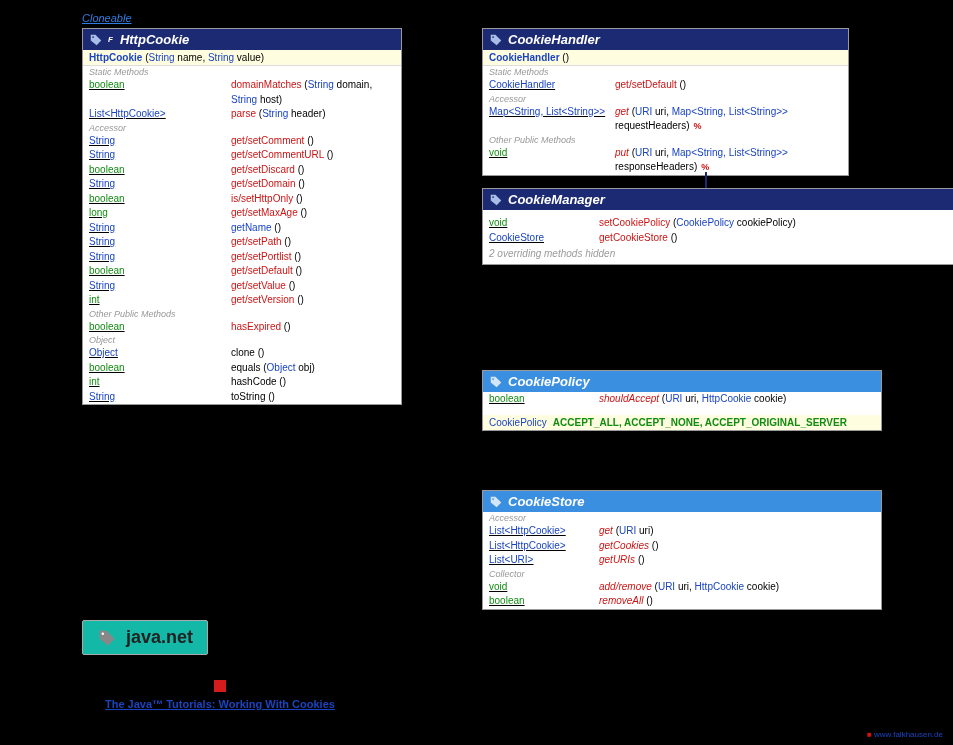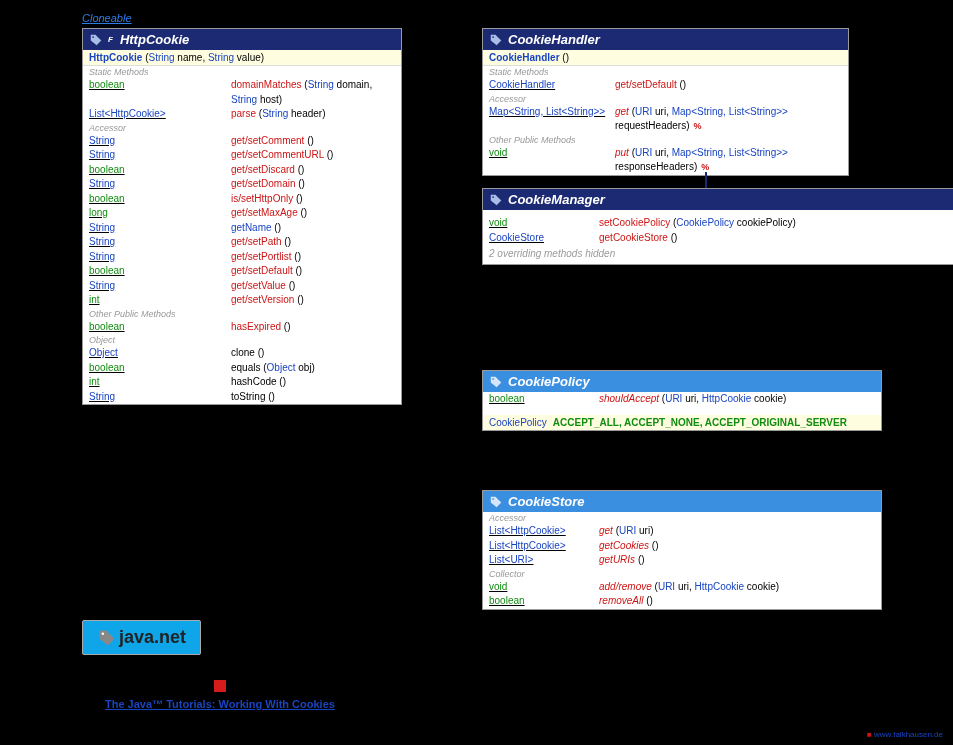--- a/index.html
+++ b/index.html
@@ -15,21 +15,21 @@
   .rt.med { width: 126px; }
   .rt.sm { width: 110px; }
   .blue { color: #1944c0; }
   .green { color: #108c10; }
   .red { color: #cc1414; }
   .ital { font-style: italic; }
   .gray { color: #9a9a9a; font-style: italic; }
   .abs-marker { color: #cc1414; font-weight: bold; margin-left: 4px; font-size: 9px; }
   .sup { font-size: 8px; vertical-align: super; color: #fff; padding-right: 2px; }
   .cloneable { position: absolute; top: 12px; left: 82px; color: #2f7de3; font-style: italic; font-weight: normal; font-size: 11px; text-decoration: underline; }
-  .footer-pkg { position: absolute; top: 620px; left: 82px; display: flex; align-items: center; gap: 2px; background: #0ea5e9; padding: 6px 14px; border: 1px solid #aaa; border-radius: 2px; }
+  .footer-pkg { position: absolute; top: 620px; left: 82px; display: flex; align-items: center; gap: 9px; background: #14b8a6; padding: 6px 14px; border: 1px solid #aaa; border-radius: 2px; }
   .footer-pkg .t { font-size: 18px; font-weight: bold; color: #222; }
   .tut-link { position: absolute; top: 680px; left: 105px; display: flex; align-items: center; gap: 6px; flex-direction: column; }
   .tut-link .lnk { color: #1944c0; text-decoration: underline; font-weight: bold; font-size: 11px; }
   .oracle-icon { width: 12px; height: 12px; background: #d41c1c; display: inline-block; }
   .credit { position: absolute; bottom: 6px; right: 10px; color: #1944c0; font-size: 8px; }
   .cred-dot { color: #cc1414; }
   .constants-row { background: #fffde0; padding: 2px 6px; display: flex; }
 </style>
 </head>
 <body>

